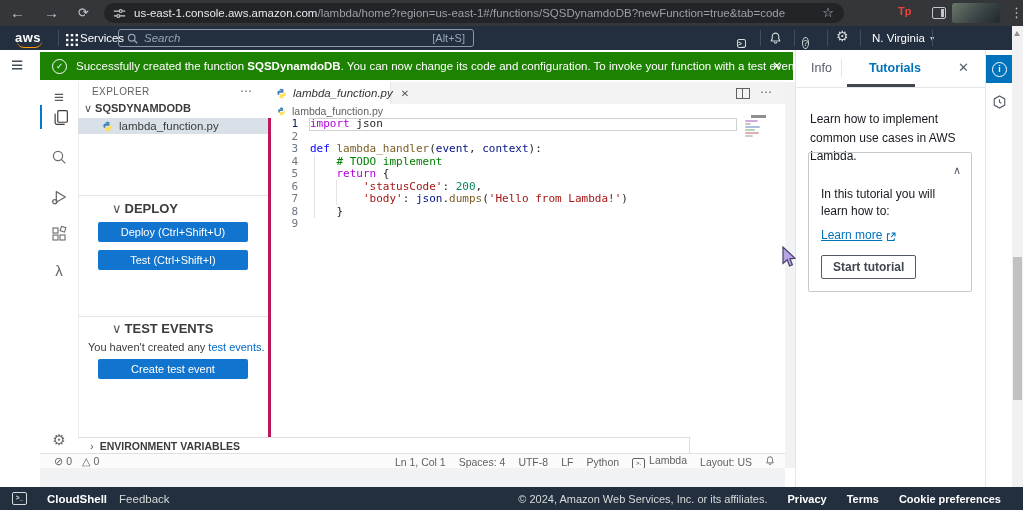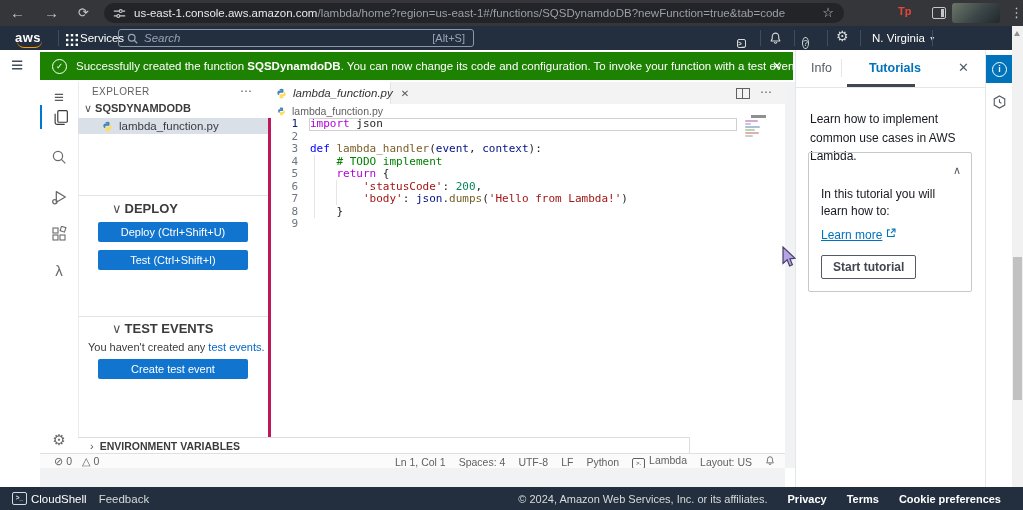--- a/index.html
+++ b/index.html
@@ -132,21 +132,21 @@
   .ht-close{position:absolute;right:17px;top:10px;font-size:13px;color:#545b64;}
   .help-intro{position:absolute;left:14px;top:60px;width:162px;font-size:12px;line-height:1.55;color:#16191f;}
   .tcard{position:absolute;left:12px;top:102px;width:164px;border:1px solid #c4c9cc;border-radius:2px;
     box-sizing:border-box;padding:11px 10px 12px 12px;}
   .tcard .trow{display:flex;}
   .tcard h3{margin:0;font-size:14.5px;font-weight:400;color:#16191f;line-height:1.3;width:118px;}
   .tcard .carup{margin-left:auto;color:#545b64;font-size:11px;}
   .tcard .lead{margin-top:9px;font-size:12px;line-height:1.45;color:#16191f;}
   .tcard ul{margin:6px 0 0 0;padding-left:21px;}
   .tcard li{font-size:12px;line-height:1.42;color:#16191f;margin-bottom:2px;}
-  .learnmore{margin-top:7px;font-size:12px;color:#0073bb;display:flex;align-items:flex-start;gap:4px;}
+  .learnmore{margin-top:7px;font-size:12px;color:#0073bb;display:flex;align-items:flex-end;gap:4px;}
   .learnmore span{text-decoration:underline;}
   .start-btn{display:inline-block;margin-top:13px;border:1px solid #545b64;border-radius:2px;
     padding:4px 11px;font-size:12px;font-weight:700;color:#424650;}
 
   .rail{position:absolute;left:985px;top:50px;width:27px;height:437px;background:#fff;border-left:1px solid #e4e7e7;}
   .rail-info{position:absolute;left:0;top:5px;width:27px;height:28px;background:#0073bb;display:flex;align-items:center;justify-content:center;}
   .icircle{width:13px;height:13px;border:1.5px solid #fff;border-radius:50%;color:#fff;
     font-size:9px;line-height:13px;text-align:center;font-weight:700;}
   .rail-hex{position:absolute;left:6px;top:44px;}
 
@@ -154,21 +154,21 @@
   .pagescroll{position:absolute;left:1012px;top:26px;width:11px;height:484px;background:#f1f1f1;}
   .sb-arrow{position:absolute;left:2px;width:0;height:0;border-left:3.5px solid transparent;border-right:3.5px solid transparent;}
   .sb-up{top:5px;border-bottom:5px solid #909090;}
   .sb-down{bottom:5px;border-top:5px solid #909090;}
   .sb-thumb{position:absolute;left:1px;top:231px;width:9px;height:143px;background:#c1c1c1;}
 
   
   .footer{position:absolute;left:0;top:487px;width:1023px;height:23px;background:#232f3e;
     display:flex;align-items:center;color:#d5dbdb;}
   .footer .termbox{margin-left:12px;}
-  .f-cloudshell{margin-left:4px;font-size:11.5px;font-weight:400;color:#fff;text-align:right;}
+  .f-cloudshell{margin-left:20px;font-size:11.5px;font-weight:700;color:#fff;text-align:right;}
   .f-feedback{margin-left:12px;font-size:11.5px;color:#d5dbdb;}
   .f-right{margin-left:auto;margin-right:22px;display:flex;gap:20px;align-items:center;font-size:11px;}
   .f-right .flink{color:#fff;font-weight:600;}
 
   .cursor{position:absolute;left:780px;top:246px;pointer-events:none;}
 </style>
 </head>
 <body>
 
 <div class="screen">

